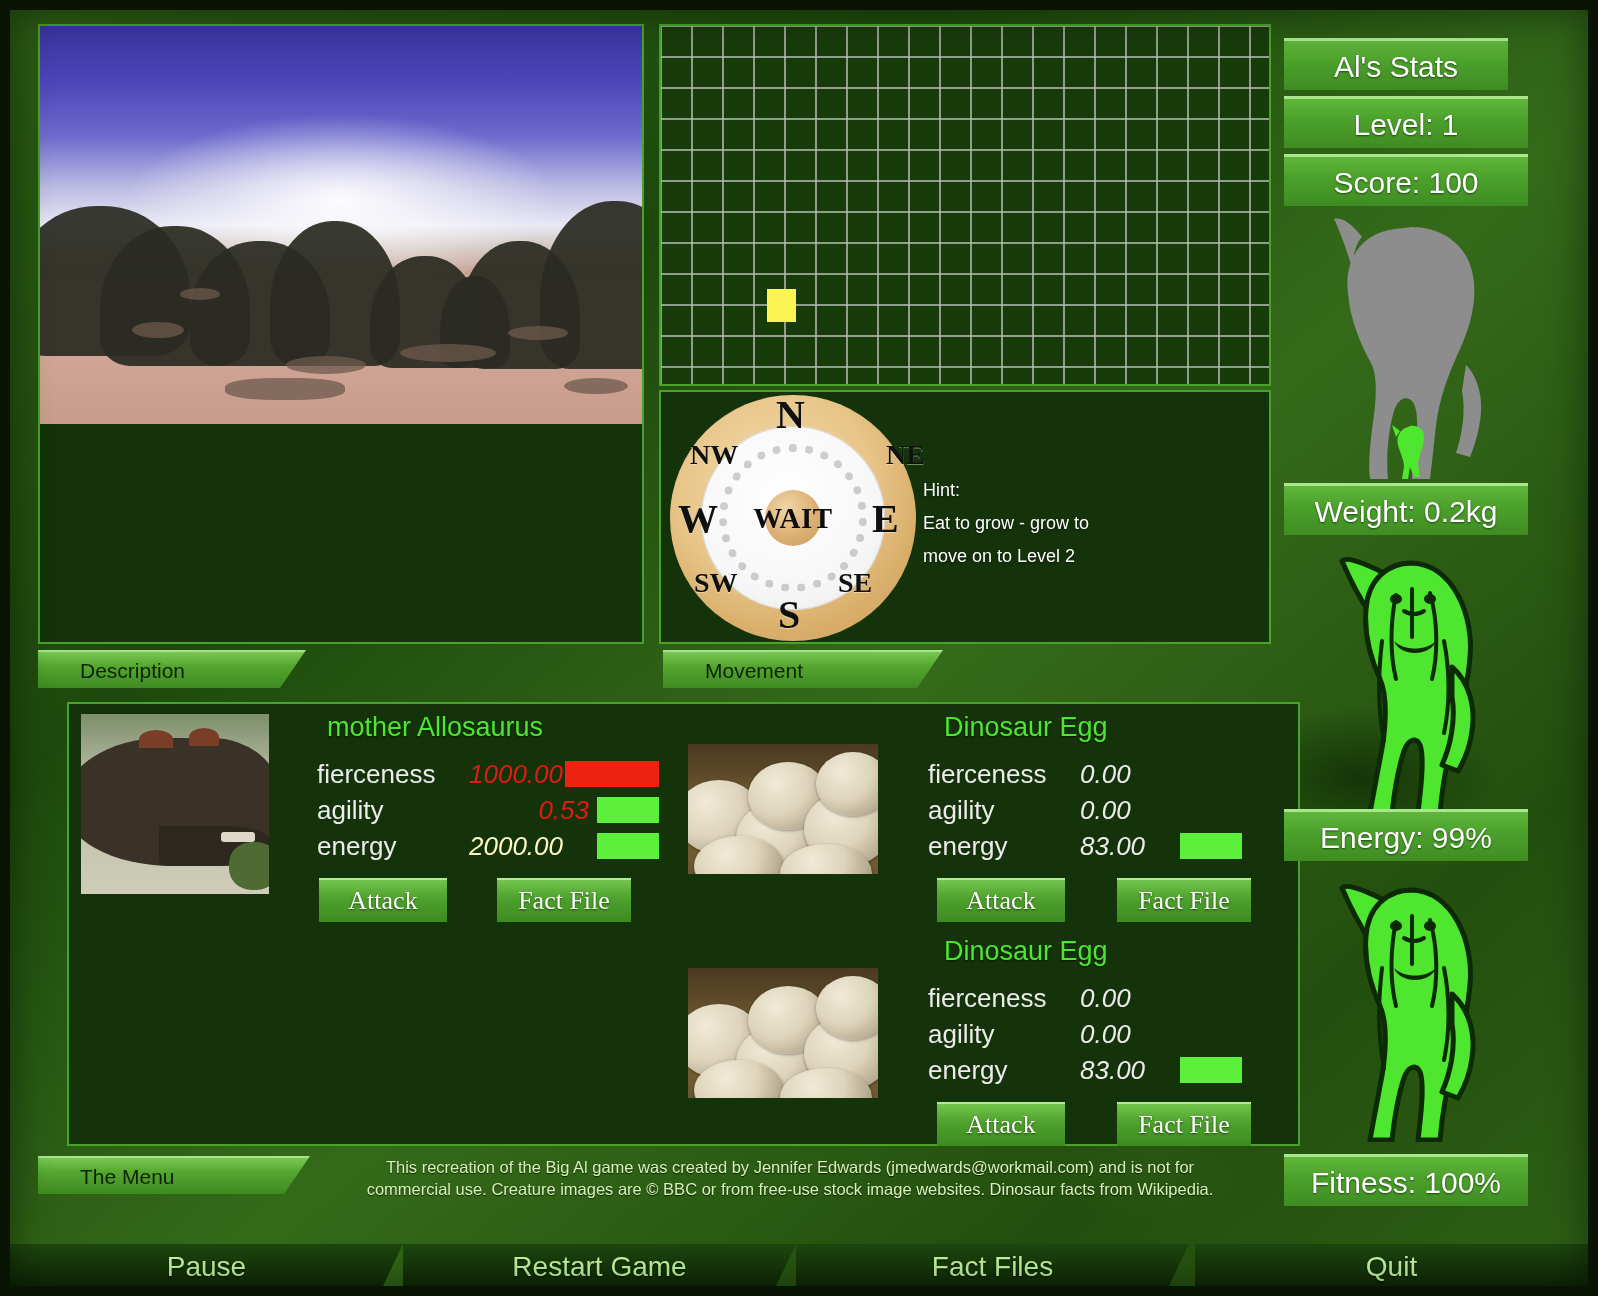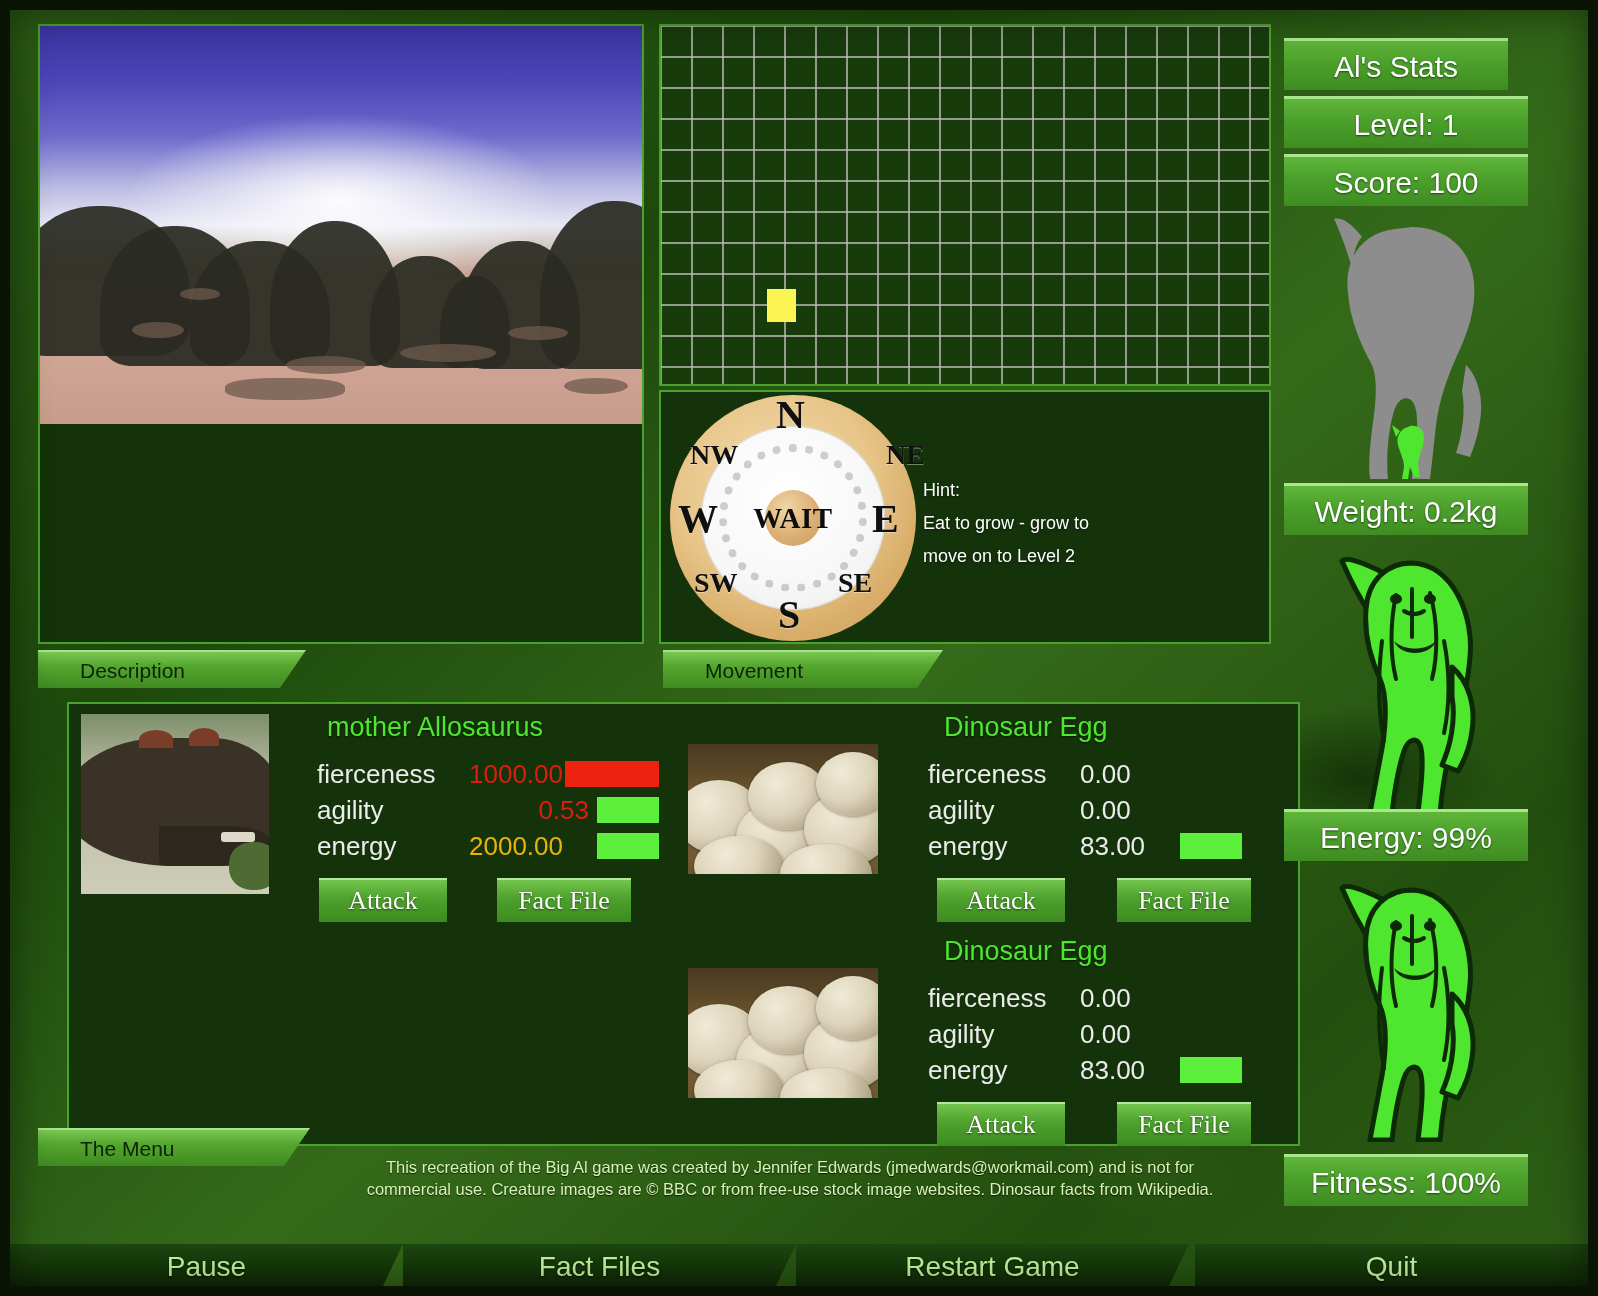--- a/index.html
+++ b/index.html
@@ -175,21 +175,21 @@
   }
   .stat-row {
     position: relative;
     display: flex;
     align-items: center;
     height: 36px;
     font-size: 26px;
     white-space: nowrap;
   }
   .stat-label { width: 152px; color: #ececec; }
-  .stat-val   { width: 120px; }
+  .stat-val   { width: 120px; font-style: italic; }
   .stat-val.num-right { text-align: right; }
   .stat-bar   { height: 26px; }
 
   .gbtn {
     background: linear-gradient(to bottom, #73c44c 0%, #4da12c 45%, #3d8a21 100%);
     border-top: 2px solid #b1e998;
     color: #ffffff;
     font-size: 26px;
     line-height: 42px;
     height: 44px;
@@ -349,21 +349,21 @@
           <span class="stat-val" style="color:#e01b10;">1000.00</span>
           <span class="stat-bar" style="position:absolute; left:248px; width:94px; background:#ee2211;"></span>
         </div>
         <div class="stat-row">
           <span class="stat-label">agility</span>
           <span class="stat-val num-right" style="color:#e01b10;">0.53</span>
           <span class="stat-bar" style="position:absolute; left:280px; width:62px; background:#5cf03c;"></span>
         </div>
         <div class="stat-row">
           <span class="stat-label">energy</span>
-          <span class="stat-val" style="color:#eab308;">2000.00</span>
+          <span class="stat-val" style="color:#fef9c3;">2000.00</span>
           <span class="stat-bar" style="position:absolute; left:280px; width:62px; background:#5cf03c;"></span>
         </div>
       </div>
 
       <div class="gbtn" style="position:absolute; left:250px; top:174px; width:128px;">
         <span>Attack</span>
       </div>
       <div class="gbtn" style="position:absolute; left:428px; top:174px; width:134px;">
         <span>Fact File</span>
       </div>
@@ -439,21 +439,21 @@
 
       <div class="gbtn" style="position:absolute; left:253px; top:176px; width:128px;">
         <span>Attack</span>
       </div>
       <div class="gbtn" style="position:absolute; left:433px; top:176px; width:134px;">
         <span>Fact File</span>
       </div>
     </div>
   </div>
 
-  <div class="tab" style="left:38px; top:1128px; width:272px;">
+  <div class="tab" style="left:38px; top:1156px; width:272px;">
     <span>The Menu</span>
   </div>
 
   <div id="credits" style="left:310px; top:1156px; width:960px;">
     <div>This recreation of the Big Al game was created by Jennifer Edwards (jmedwards@workmail.com) and is not for</div>
     <div>commercial use. Creature images are © BBC or from free-use stock image websites. Dinosaur facts from Wikipedia.</div>
   </div>
 
   <div class="stat-plate" style="left:1284px; top:38px; width:224px; height:52px;">
     <span>Al's Stats</span>
@@ -555,23 +555,23 @@
 
   <div class="stat-plate" style="left:1284px; top:1154px; width:244px; height:52px;">
     <span>Fitness: 100%</span>
   </div>
 
   <div id="menubar">
     <div class="menu-item">
       <span>Pause</span>
     </div>
     <div class="menu-item">
+      <span>Restart Game</span>
+    </div>
+    <div class="menu-item">
       <span>Fact Files</span>
-    </div>
-    <div class="menu-item">
-      <span>Restart Game</span>
     </div>
     <div class="menu-item" style="clip-path:none;margin-left:6px;">
       <span>Quit</span>
     </div>
   </div>
 
 </div>
 
 </body></html>

